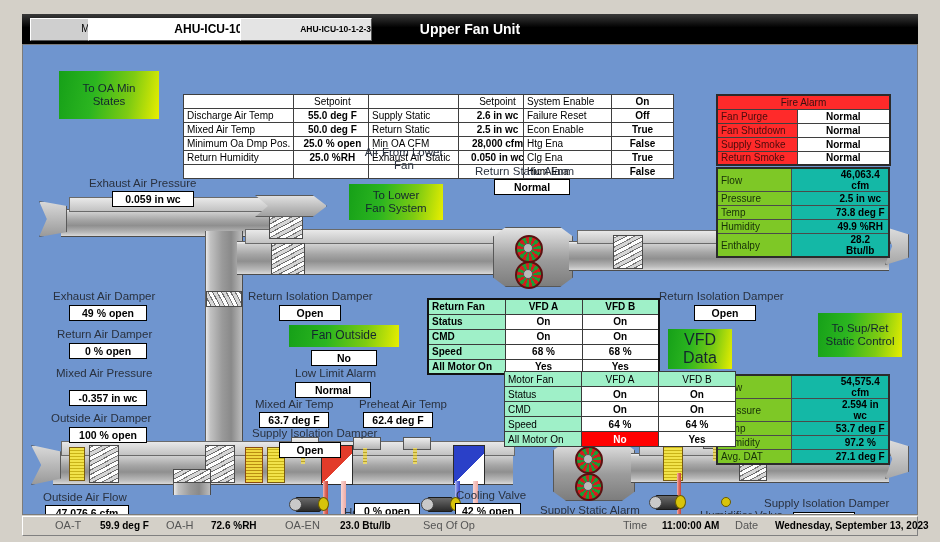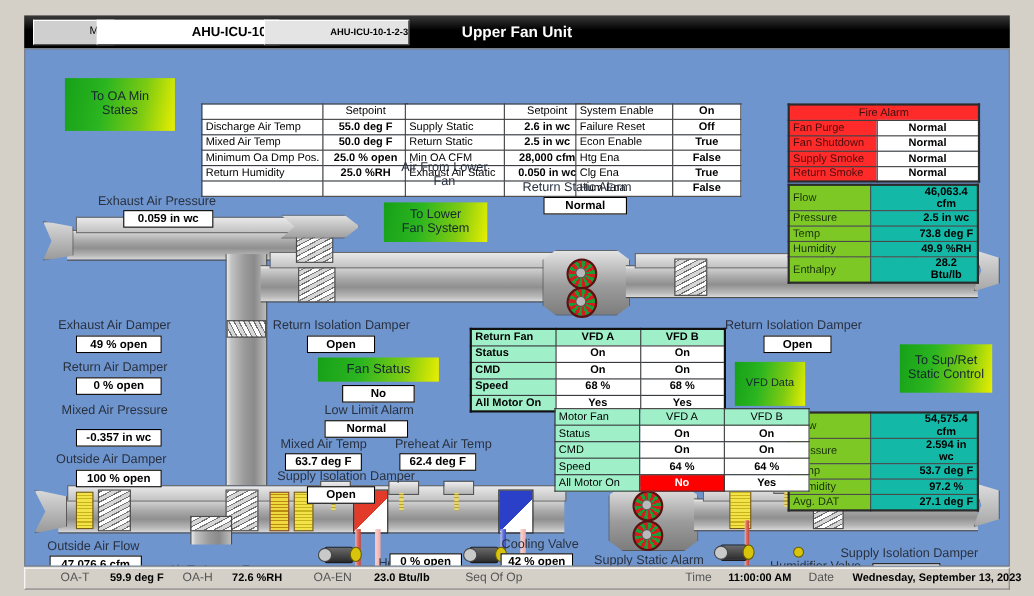--- a/index.html
+++ b/index.html
@@ -222,23 +222,23 @@
 
     <div class="gbtn" id="btn-oamin" style="left:36px;top:26px;width:100px;height:48px;">
       <span style="white-space:pre-line;">To OA Min
 States</span>
     </div>
     <div class="gbtn" id="btn-lowerfan" style="left:326px;top:127px;width:94px;height:36px;margin-top:12px;">
       <span style="white-space:pre-line;">To Lower
 Fan System</span>
     </div>
     <div class="gbtn" id="btn-fanfail" style="left:266px;top:280px;width:110px;height:22px;font-size:12px;">
-      <span>Fan Status</span>
+      <span>Fan Outside</span>
     </div>
-    <div class="gbtn" id="btn-vfd" style="left:645px;top:284px;width:64px;height:40px;font-size:10px;">
+    <div class="gbtn" id="btn-vfd" style="left:645px;top:284px;width:64px;height:40px;font-size:16px;">
       <span>VFD Data</span>
     </div>
     <div class="gbtn" id="btn-static" style="left:795px;top:268px;width:84px;height:44px;">
       <span style="white-space:pre-line;">To Sup/Ret
 Static Control</span>
     </div>
 
     <table class="grid" id="sp1">
       <tbody>
           <tr>

